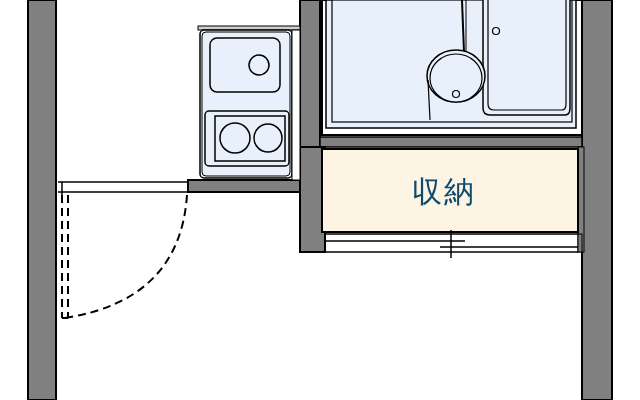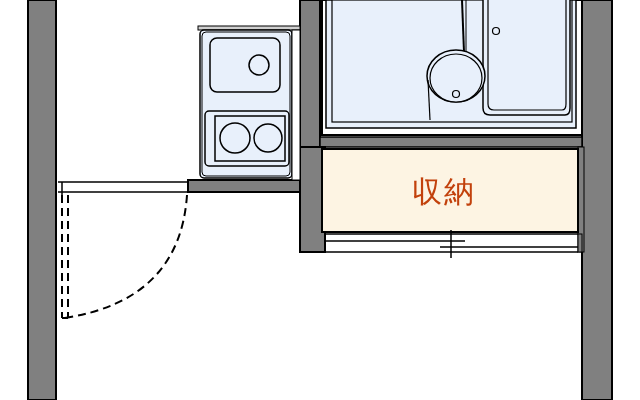--- a/index.html
+++ b/index.html
@@ -1,18 +1,18 @@
 <!DOCTYPE html>
 <html><head>
 <meta charset="utf-8">
 <style>
   html,body{margin:0;padding:0;background:#ffffff;}
   body{width:640px;height:400px;overflow:hidden;position:relative;font-family:"DejaVu Sans",sans-serif;}
   svg{position:absolute;left:0;top:0;}
-  .label{position:absolute;font-family:"DejaVu Sans",sans-serif;color:#c2410c;font-size:30px;letter-spacing:2px;}
+  .label{position:absolute;font-family:"DejaVu Sans",sans-serif;color:#0c4a6e;font-size:30px;letter-spacing:2px;}
 </style>
 </head>
 <body>
 
 <svg width="640" height="400" viewBox="0 0 640 400">
 
   <rect x="28" y="0" width="28" height="400" fill="#808080" stroke="#000" stroke-width="2"></rect>
 
   <rect x="582" y="0" width="30" height="400" fill="#808080" stroke="#000" stroke-width="2"></rect>
 

